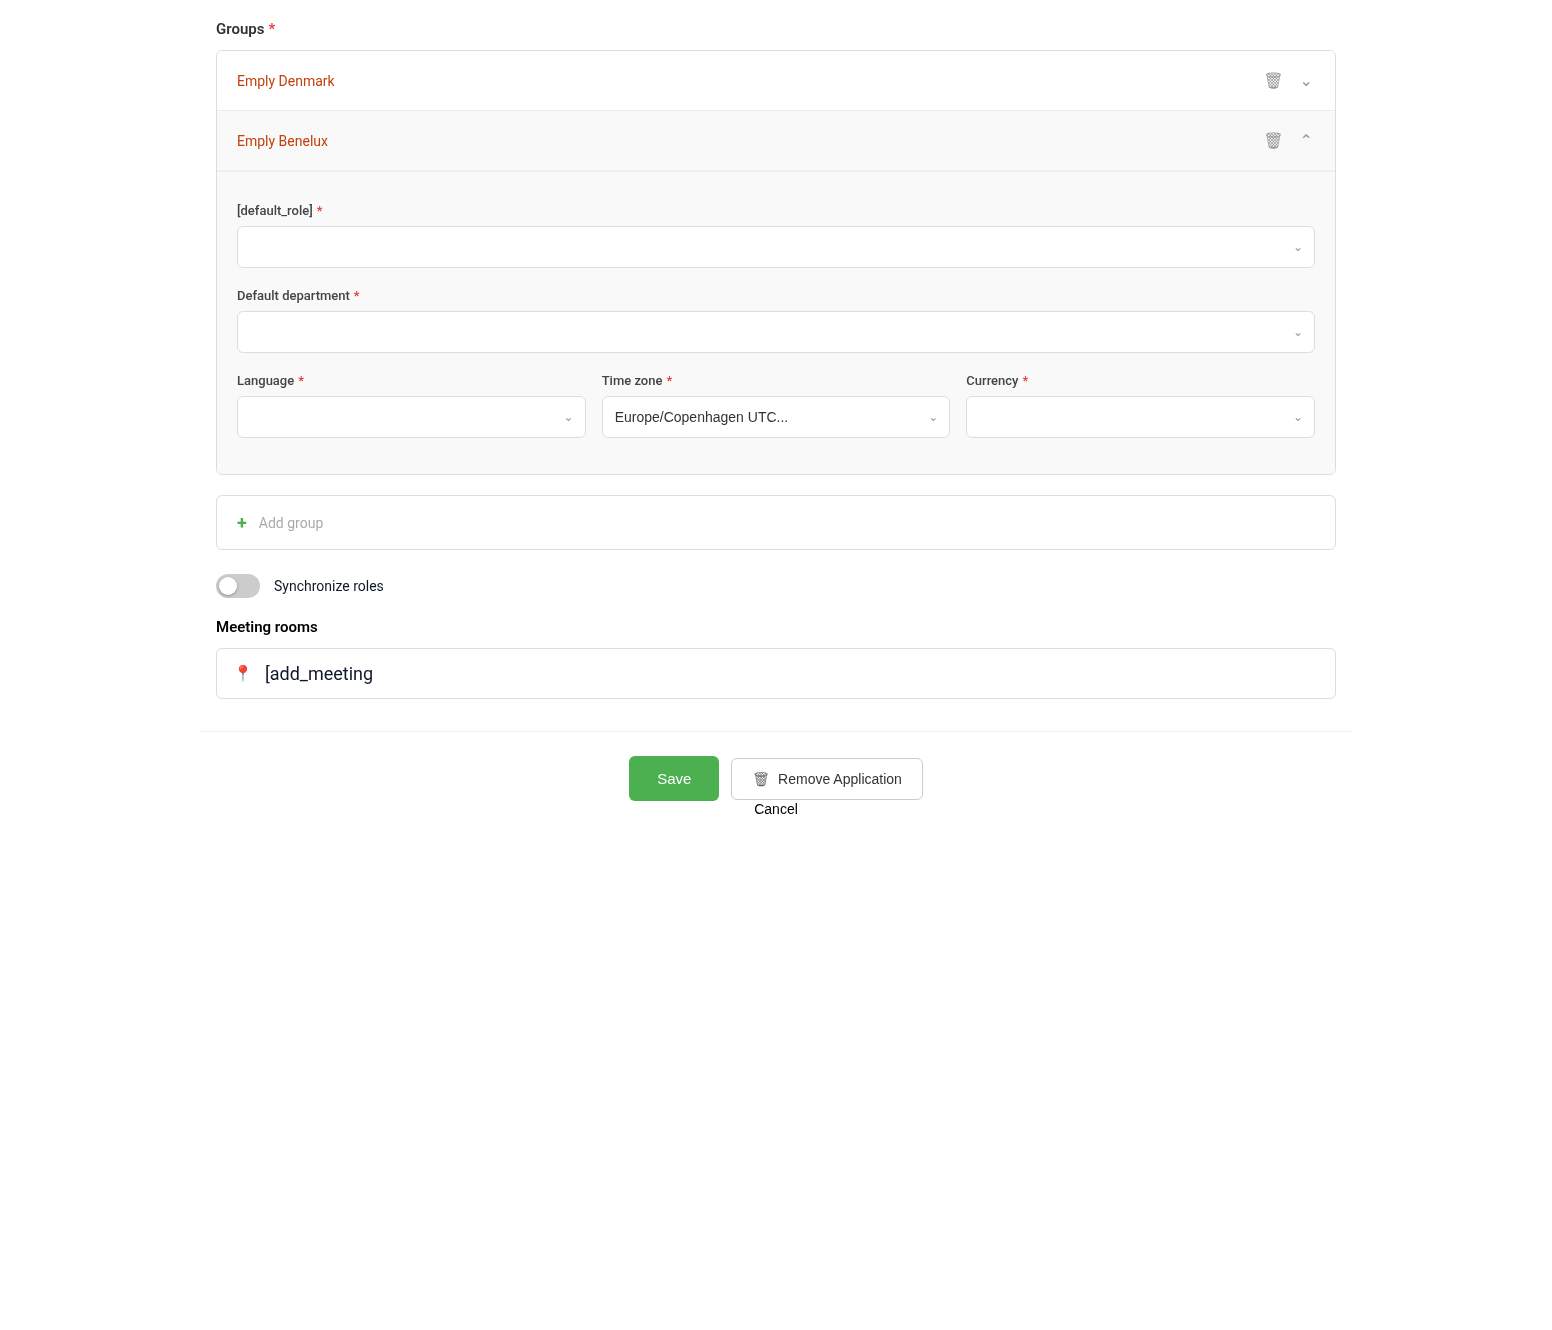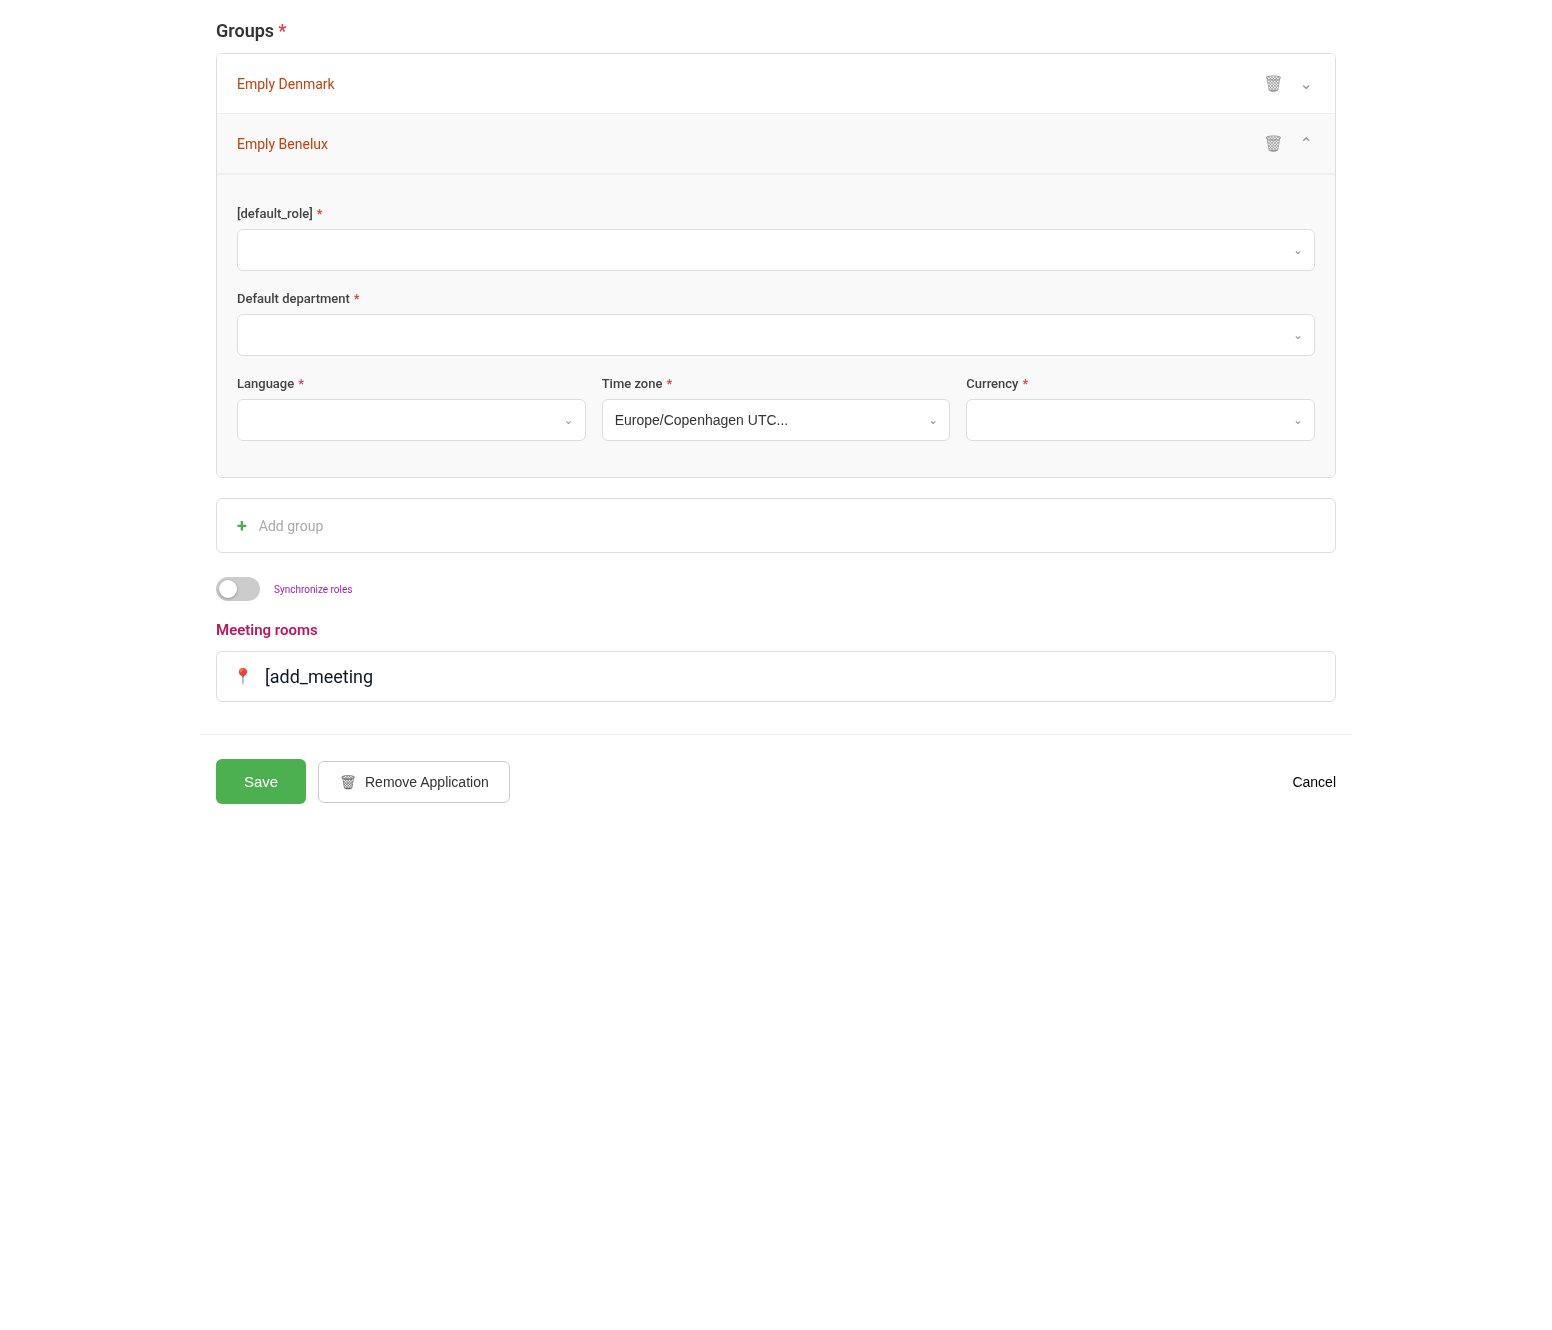--- a/index.html
+++ b/index.html
@@ -11,21 +11,21 @@
       width: 1152px;
       margin: 0 auto;
       padding: 20px 0 0 0;
     }
 
     .page-container {
       padding: 0 16px;
     }
 
     .section-title {
-      font-size: 18px;
+      font-size: 15px;
       font-weight: 600;
       margin-bottom: 12px;
       display: flex;
       align-items: center;
       gap: 4px;
     }
 
     .required-star {
       color: #e53935;
     }
@@ -145,22 +145,22 @@
     }
 
     .toggle-row {
       display: flex;
       align-items: center;
       gap: 14px;
       margin-bottom: 16px;
     }
 
     .toggle-label {
-      font-size: 10px;
-      color: #a21caf;
+      font-size: 14px;
+      color: #0f172a;
     }
 
     
     .toggle-switch {
       position: relative;
       width: 44px;
       height: 24px;
       border-radius: 12px;
       cursor: pointer;
       transition: background 0.2s;
@@ -195,21 +195,21 @@
     }
 
     .meeting-rooms-section {
       margin-bottom: 32px;
     }
 
     .meeting-section-title {
       font-size: 15px;
       font-weight: 600;
       margin-bottom: 12px;
-      color: #be185d;
+      color: #000000;
     }
 
     .meeting-input-row {
       display: flex;
       align-items: center;
       gap: 12px;
       padding: 14px 16px;
       border: 1px solid #ddd;
       border-radius: 6px;
       background: #fff;
@@ -229,20 +229,21 @@
       border: none;
       border-top: 1px solid #eee;
       margin: 0 -16px;
     }
 
     .footer-bar {
       display: flex;
       align-items: center;
       justify-content: space-between;
       padding: 24px 0;
+      flex-direction: column;
     }
 
     .footer-left {
       display: flex;
       align-items: center;
       gap: 12px;
     }
 
     .save-btn {
       background: #4caf50;

